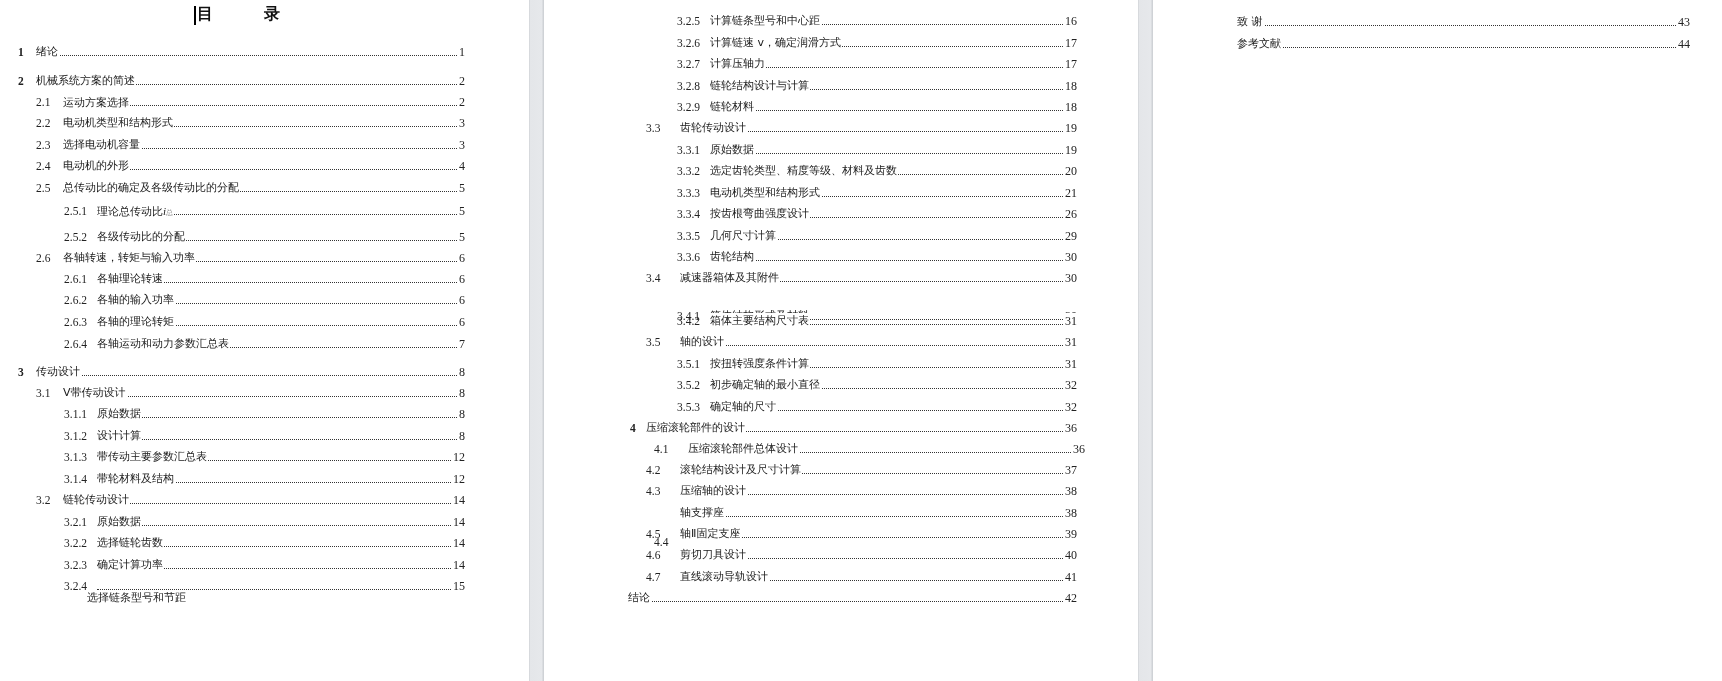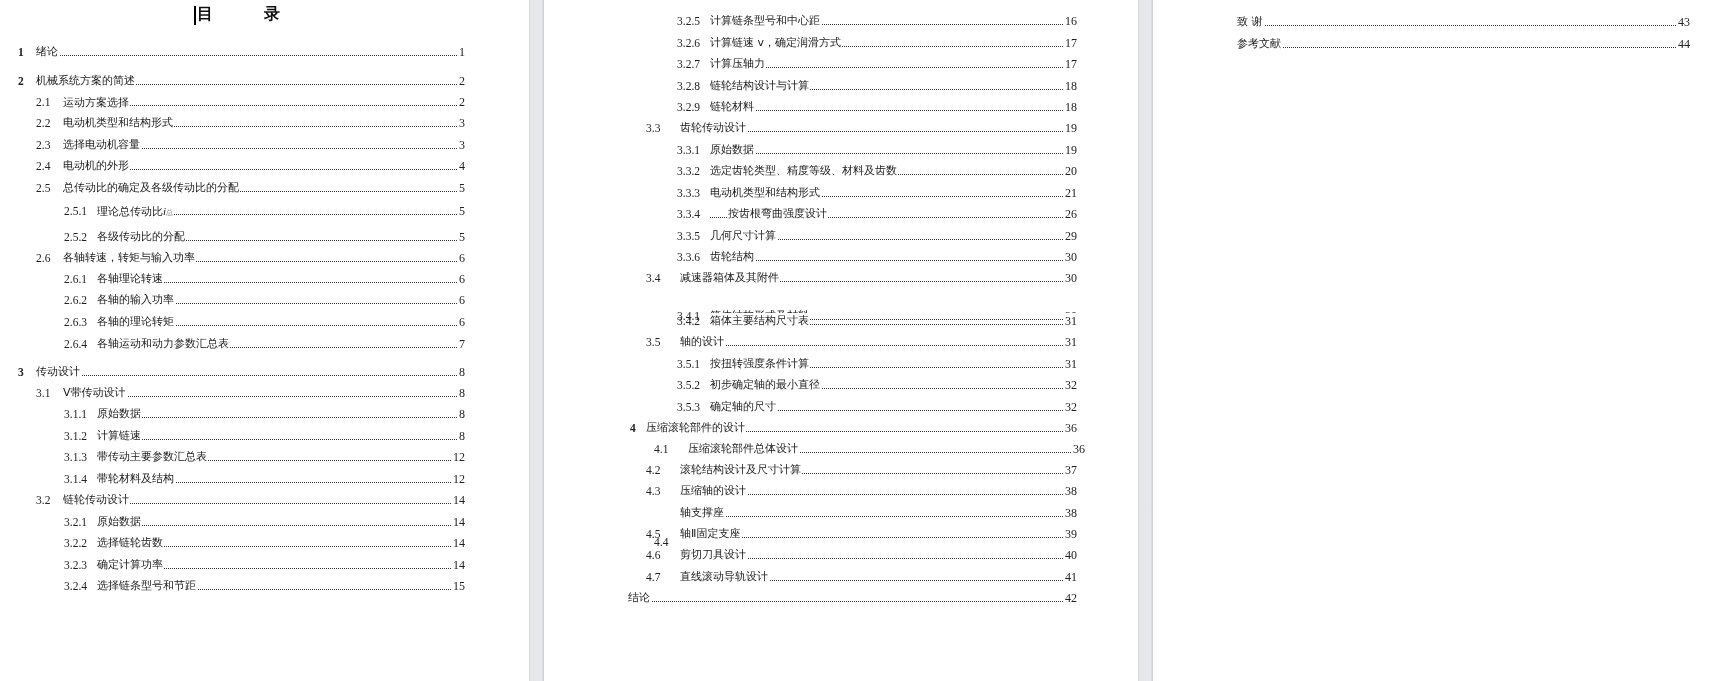--- a/index.html
+++ b/index.html
@@ -172,21 +172,21 @@
       </div>
       <div class="entry lvl3" style="top: 406px; left: 0px; width: 465px;">
         <span class="num" style="left: 64px;">3.1.1</span>
         <span class="leader" style="left: 97px; right: 2px;"></span>
         <span class="label" style="left: 97px;"><span>原始数据</span></span>
         <span class="pg">8</span>
       </div>
       <div class="entry lvl3" style="top: 428px; left: 0px; width: 465px;">
         <span class="num" style="left: 64px;">3.1.2</span>
         <span class="leader" style="left: 97px; right: 2px;"></span>
-        <span class="label" style="left: 97px;"><span>计算链速</span></span>
+        <span class="label" style="left: 97px;"><span>设计计算</span></span>
         <span class="pg">8</span>
       </div>
       <div class="entry lvl3" style="top: 449px; left: 0px; width: 465px;">
         <span class="num" style="left: 64px;">3.1.3</span>
         <span class="leader" style="left: 97px; right: 2px;"></span>
         <span class="label" style="left: 97px;"><span>带传动主要参数汇总表</span></span>
         <span class="pg">12</span>
       </div>
       <div class="entry lvl3" style="top: 471px; left: 0px; width: 465px;">
         <span class="num" style="left: 64px;">3.1.4</span>
@@ -214,21 +214,21 @@
       </div>
       <div class="entry lvl3" style="top: 557px; left: 0px; width: 465px;">
         <span class="num" style="left: 64px;">3.2.3</span>
         <span class="leader" style="left: 97px; right: 2px;"></span>
         <span class="label" style="left: 97px;"><span>确定计算功率</span></span>
         <span class="pg">14</span>
       </div>
       <div class="entry lvl3" style="top: 578px; left: 0px; width: 465px;">
         <span class="num" style="left: 64px;">3.2.4</span>
         <span class="leader" style="left: 97px; right: 2px;"></span>
-        <span class="label" style="left: 97px;"><span>选择链条型号和节距</span></span>
+        <span class="label" style="left: 87px; margin-top: 12px;"><span>选择链条型号和节距</span></span>
         <span class="pg">15</span>
       </div>
     </div>
 </div>
 
 <div class="gutter" id="gutter1"></div>
 
 <div class="page" id="page2">
   <div id="p2-entries">
       <div class="entry lvl3" style="top: 13px; left: 0px; width: 533px;">
@@ -281,21 +281,21 @@
       </div>
       <div class="entry lvl3" style="top: 185px; left: 0px; width: 533px;">
         <span class="num" style="left: 133px;">3.3.3</span>
         <span class="leader" style="left: 166px; right: 2px;"></span>
         <span class="label" style="left: 166px;"><span>电动机类型和结构形式</span></span>
         <span class="pg">21</span>
       </div>
       <div class="entry lvl3" style="top: 206px; left: 0px; width: 533px;">
         <span class="num" style="left: 133px;">3.3.4</span>
         <span class="leader" style="left: 166px; right: 2px;"></span>
-        <span class="label" style="left: 184px;"><span>按齿根弯曲强度设计</span></span>
+        <span class="label" style="left: 166px;"><span>按齿根弯曲强度设计</span></span>
         <span class="pg">26</span>
       </div>
       <div class="entry lvl3" style="top: 228px; left: 0px; width: 533px;">
         <span class="num" style="left: 133px;">3.3.5</span>
         <span class="leader" style="left: 166px; right: 2px;"></span>
         <span class="label" style="left: 166px;"><span>几何尺寸计算</span></span>
         <span class="pg">29</span>
       </div>
       <div class="entry lvl3" style="top: 249px; left: 0px; width: 533px;">
         <span class="num" style="left: 133px;">3.3.6</span>

